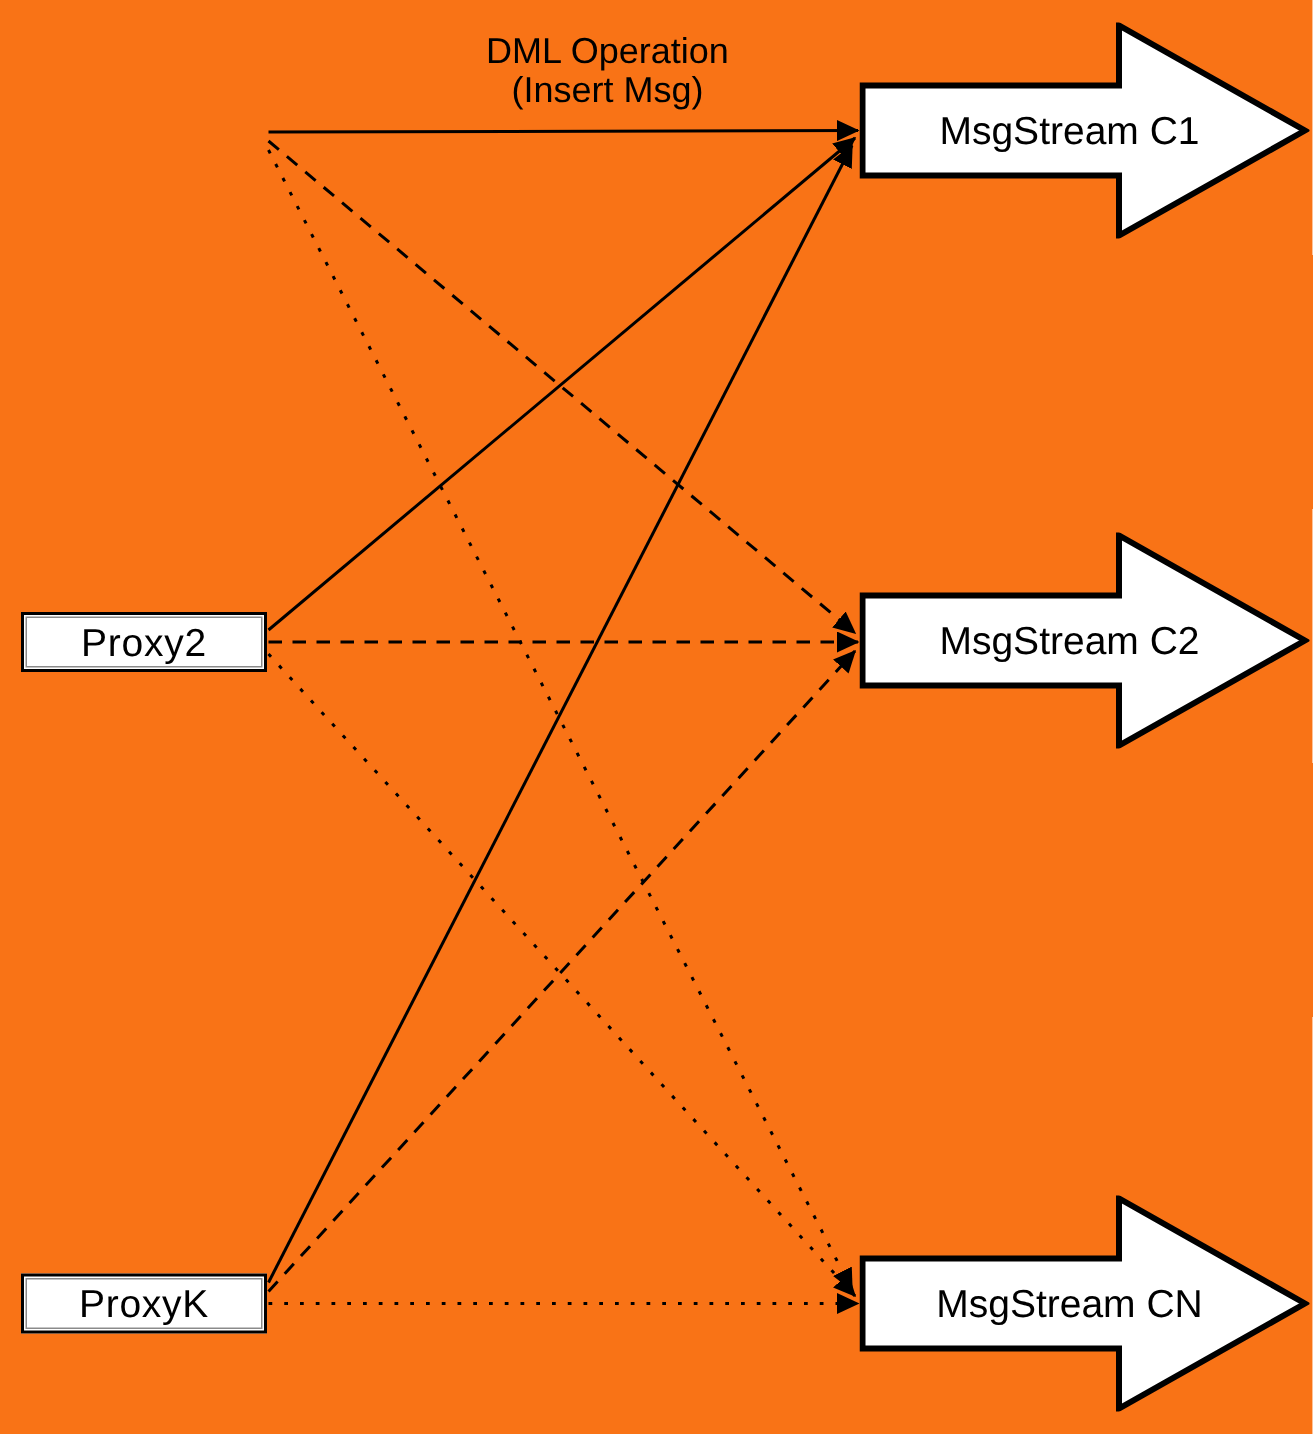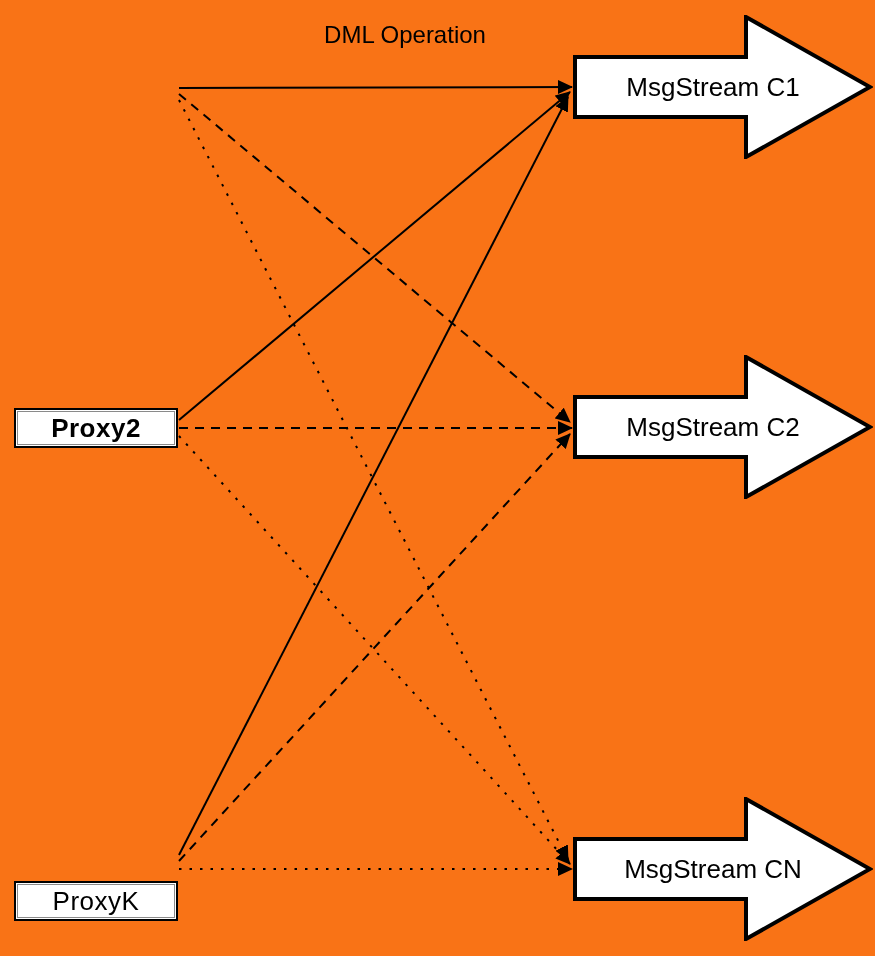--- a/index.html
+++ b/index.html
@@ -46,22 +46,22 @@
     letter-spacing: 0.5px;
   }
   .proxy::before {
     content: "";
     position: absolute;
     inset: 1px;
     border: 1px solid #8a8a8a;
     pointer-events: none;
   }
   .proxy-1 { left: 14px; top: 68px; }
-  .proxy-2 { left: 14px; top: 408px; font-weight: bold; }
-  .proxy-k { left: 14px; top: 881px; }
+  .proxy-2 { left: 14px; top: 408px; }
+  .proxy-k { left: 14px; top: 849px; }
   
   .block-arrow {
     position: absolute;
     left: 573px;
     width: 300px;
     height: 144px;
   }
   .block-arrow polygon {
     fill: #ffffff;
     stroke: #000000;
@@ -108,20 +108,21 @@
     <line class="edge dashed" x1="179" y1="428" x2="572" y2="428" marker-end="url(#arrowhead)"></line>
     <line class="edge dashed" x1="179" y1="861" x2="570" y2="434" marker-end="url(#arrowhead)"></line>
 
     <line class="edge dotted" x1="179" y1="100" x2="568" y2="860" marker-end="url(#arrowhead)"></line>
     <line class="edge dotted" x1="179" y1="436" x2="570" y2="864" marker-end="url(#arrowhead)"></line>
     <line class="edge dotted" x1="179" y1="869" x2="572" y2="869" marker-end="url(#arrowhead)"></line>
   </svg>
 
   <div class="annotation">
     <div>DML Operation</div>
+    <div>(Insert Msg)</div>
   </div>
 
   <div class="proxy proxy-2">
     <span>Proxy2</span>
   </div>
   <div class="proxy proxy-k">
     <span>ProxyK</span>
   </div>
 
   <svg class="block-arrow arrow-c1" width="300" height="144" viewBox="0 0 300 144">

